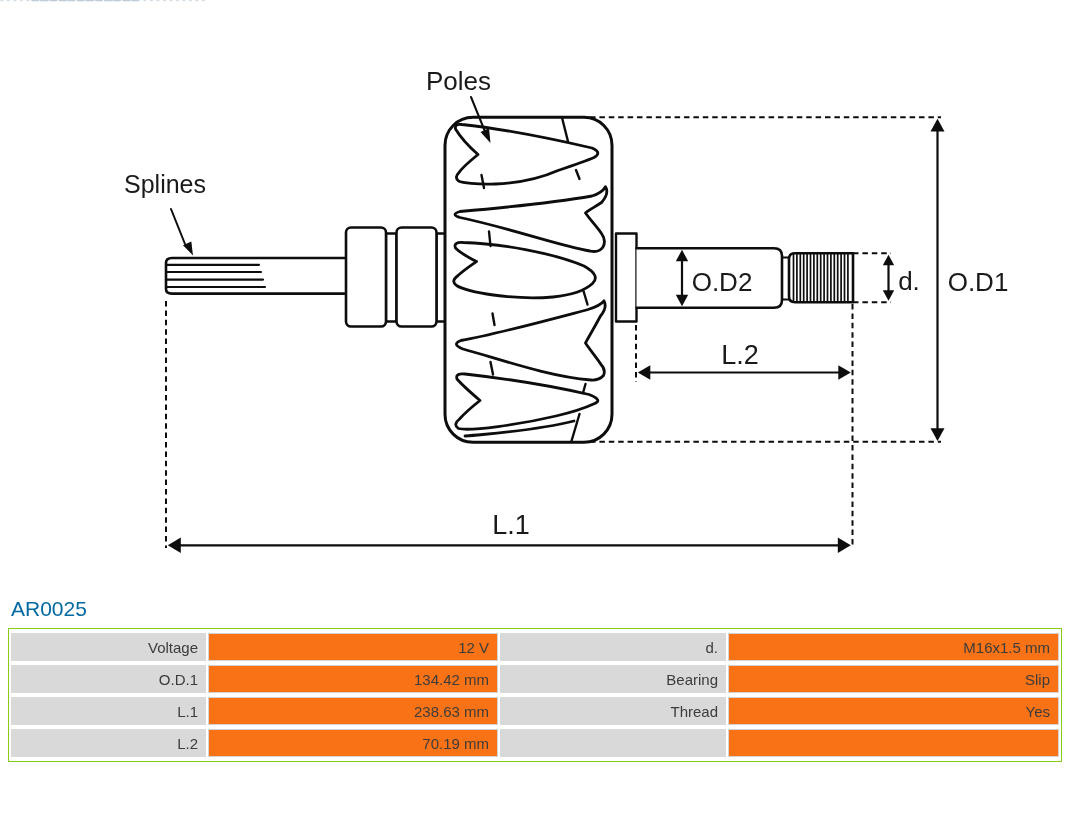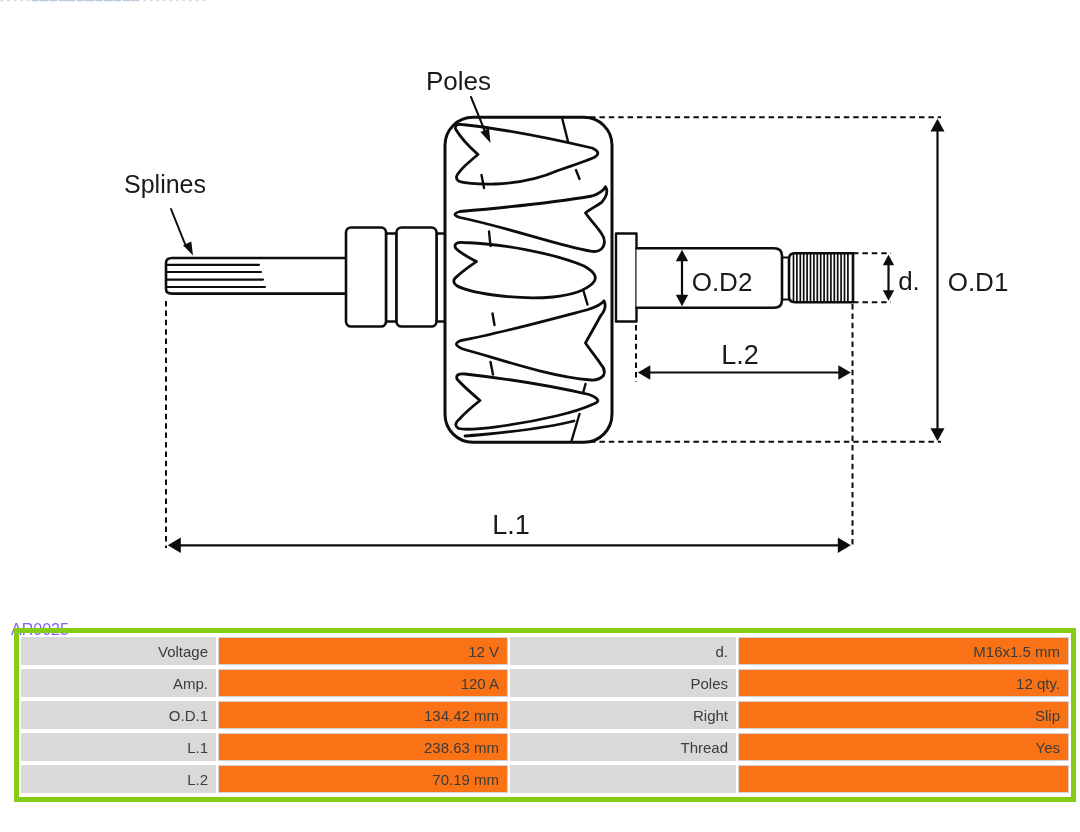--- a/index.html
+++ b/index.html
@@ -1,18 +1,18 @@
 <!DOCTYPE html>
 <html><head>
 <meta charset="utf-8">
 <style>
 html,body{margin:0;padding:0;background:#fff;width:1080px;height:832px;overflow:hidden;}
 body{font-family:"Liberation Sans",sans-serif;position:relative;}
-#code{position:absolute;left:11px;top:597px;font-size:16px;color:#8b5cf6;margin-top:24px;}
-table{position:absolute;left:14px;top:628px;border-collapse:separate;border-spacing:2.5px 4px;border:5px solid #84cc16;table-layout:fixed;width:1053px;font-family:"Liberation Sans",sans-serif;font-size:15px;color:#3c3c3c;}
+#code{position:absolute;left:11px;top:597px;font-size:21px;color:#0369a1;}
+table{position:absolute;left:8px;top:628px;border-collapse:separate;border-spacing:2.5px 4px;border:1px solid #84cc16;table-layout:fixed;width:1053px;font-family:"Liberation Sans",sans-serif;font-size:15px;color:#3c3c3c;}
 td{height:28px;padding:0 8px 0 0;text-align:right;box-sizing:border-box;overflow:hidden;}
 td.l{background:#d9d9d9;}
 td.v{background:#f97316;border:1px solid #d3d3d3;}
 </style>
 </head>
 <body>
 <svg width="1080" height="598" viewBox="0 0 1080 598" style="position:absolute;left:0;top:0">
 <g fill="none" stroke="#0d0d0d" stroke-width="2.6" stroke-linejoin="round" stroke-linecap="round">
 
 <g stroke="#d3dee6" stroke-width="1.4" stroke-dasharray="1.8 4.7" fill="none">
@@ -146,29 +146,23 @@
       <col style="width:331px">
     </colgroup>
 <tbody>
       <tr>
         <td class="l">Voltage</td>
         <td class="v">12 V</td>
         <td class="l">d.</td>
         <td class="v">M16x1.5 mm</td>
       </tr>
 <tr>
-        <td class="l">Amp.</td>
-        <td class="v">120 A</td>
-        <td class="l">Poles</td>
-        <td class="v">12 qty.</td>
-      </tr>
-<tr>
         <td class="l">O.D.1</td>
         <td class="v">134.42 mm</td>
-        <td class="l">Right</td>
+        <td class="l">Bearing</td>
         <td class="v">Slip</td>
       </tr>
 <tr>
         <td class="l">L.1</td>
         <td class="v">238.63 mm</td>
         <td class="l">Thread</td>
         <td class="v">Yes</td>
       </tr>
 <tr>
         <td class="l">L.2</td>

